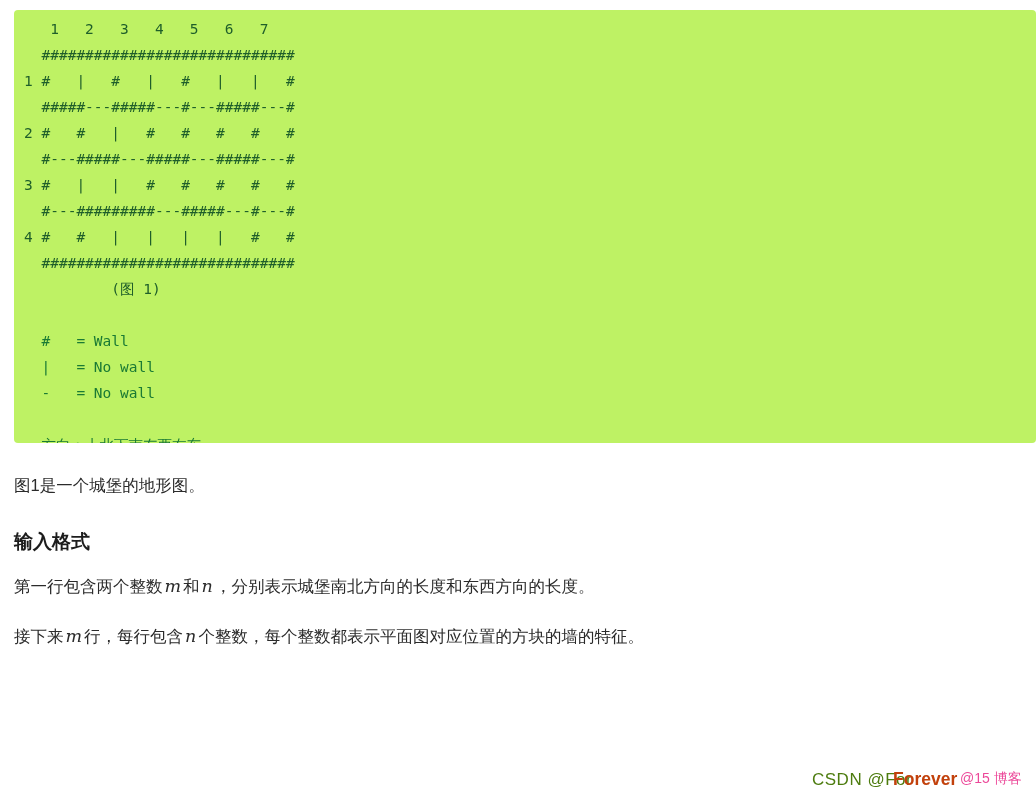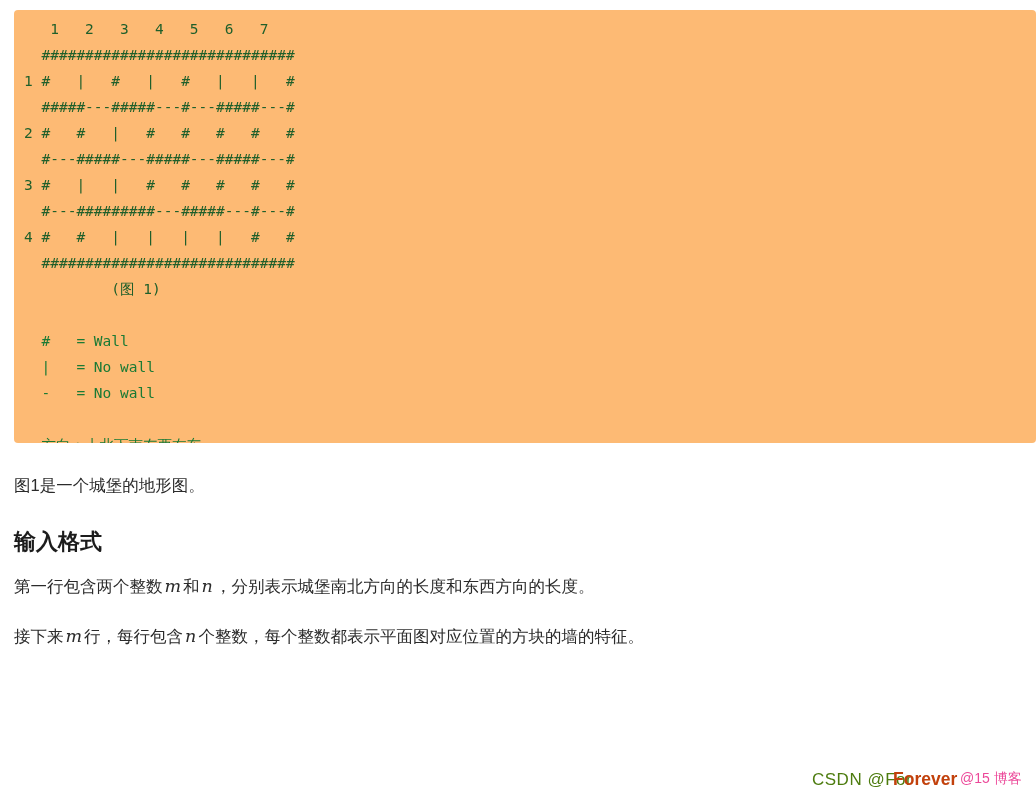--- a/index.html
+++ b/index.html
@@ -17,21 +17,21 @@
     color: #2f2f2f;
   }
 
   
   .code-block {
     position: absolute;
     left: 14px;
     top: 10px;
     right: 0;
     height: 433px;
-    background: #fdba74;
+    background: #bef264;
     border-radius: 4px;
     box-sizing: border-box;
     padding: 6px 0 0 0;
     overflow: hidden;
   }
   .code-pre {
     margin: 0;
     padding: 0 0 0 10px;
     font-family: "DejaVu Sans Mono", "Liberation Mono", monospace;
     font-size: 14.5px;
@@ -58,21 +58,21 @@
     padding: 0;
     font-size: 16.5px;
     line-height: 50px;
     color: #2b2b2b;
     font-family: "Liberation Sans", sans-serif;
     white-space: nowrap;
   }
   h3.section-head {
     margin: 13px 0 0 0;
     padding: 0;
-    font-size: 22px;
+    font-size: 19px;
     line-height: 38px;
     font-weight: bold;
     color: #1c1c1c;
     font-family: "Liberation Sans", sans-serif;
   }
   .mathvar {
     font-family: "DejaVu Serif", "Liberation Serif", serif;
     font-style: italic;
     font-size: 17.5px;
     padding: 0 2px;

